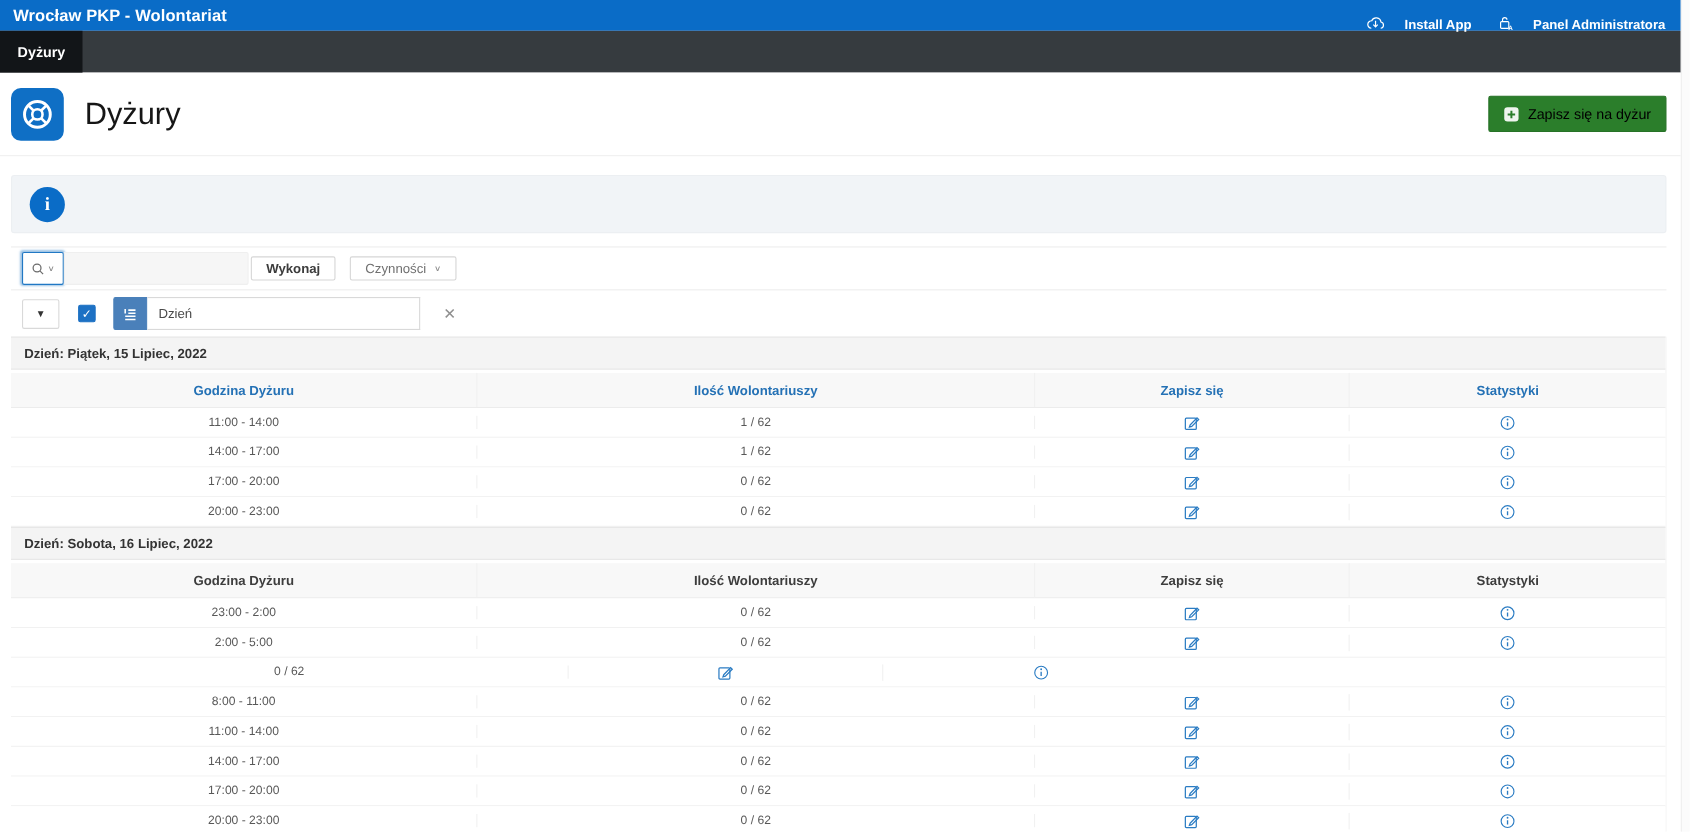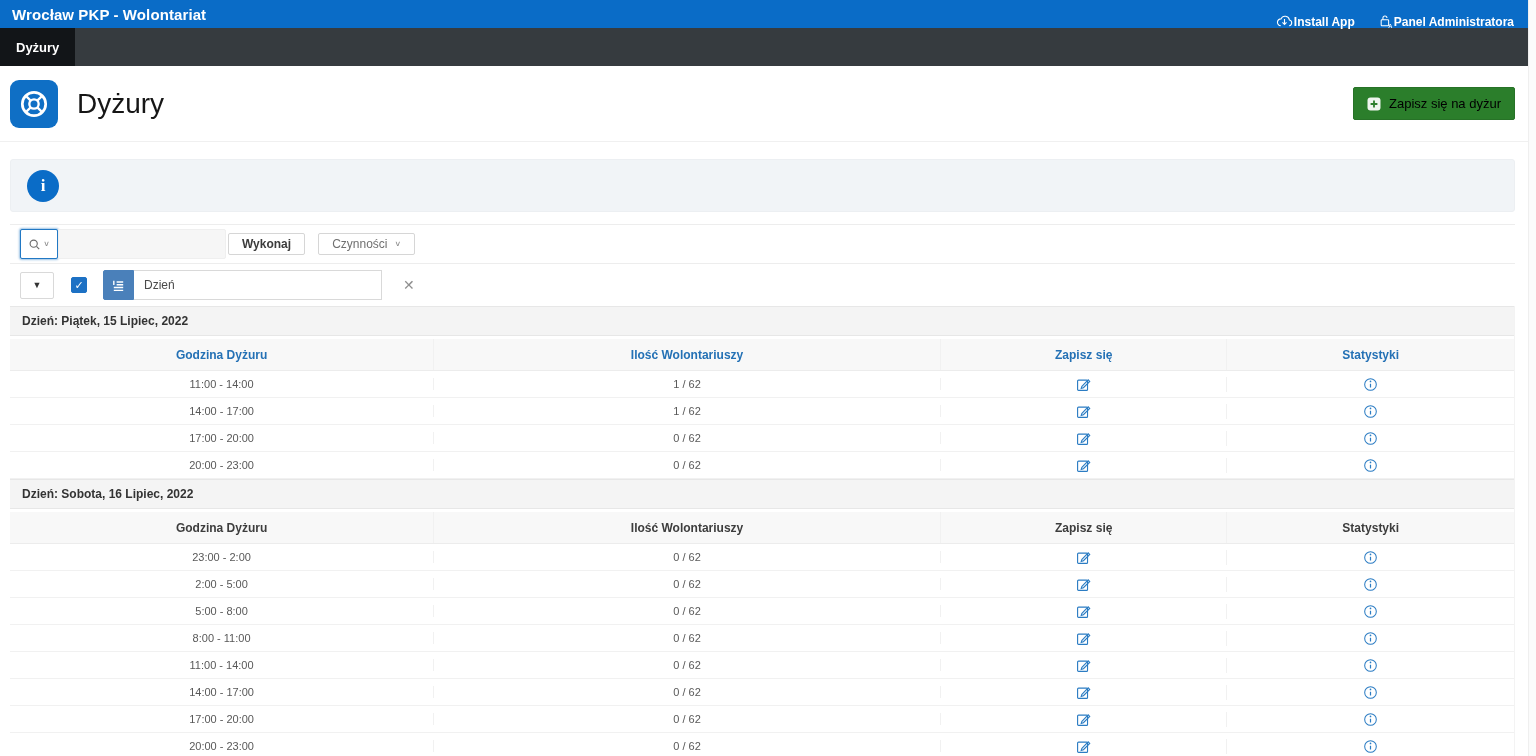--- a/index.html
+++ b/index.html
@@ -7,21 +7,21 @@
     font-family:"Liberation Sans", sans-serif; }
   .app { position:relative; width:1528px; height:756px; }
   .scroll-strip { position:absolute; right:0; top:0; width:8px; height:756px;
     background:#fbfbfb; border-left:1px solid #efefef; }
 
   
   .topbar { height:28px; background:#0a6cc7; display:flex; align-items:center;
     justify-content:space-between; padding:0 14px 0 12px; }
   .brand { color:#fff; font-size:15px; font-weight:bold; letter-spacing:.1px; }
   .topbar-right { display:flex; align-items:center; gap:24px; }
-  .toplink { display:flex; align-items:center; gap:1px; color:#fff; font-size:12px;
+  .toplink { display:flex; align-items:center; gap:18px; color:#fff; font-size:12px;
     font-weight:600; cursor:pointer;margin-top:16px; }
 
   
   .navbar { height:38px; background:#363b3f; display:flex; }
   .tab { height:100%; display:flex; align-items:center; padding:0 16px;
     color:#fff; font-size:13px; font-weight:bold; cursor:pointer; }
   .tab.active { background:#121518; }
 
   
   .title-row { height:76px; display:flex; align-items:center; padding:0 13px 0 10px;
@@ -342,21 +342,20 @@
             <span class="icon-btn">
               <svg width="15" height="15" viewBox="0 0 16 16">
                 <circle cx="8" cy="8" r="6.2" fill="none" stroke="#2b7cc3" stroke-width="1.1"></circle>
                 <line x1="8" y1="7.2" x2="8" y2="11.2" stroke="#2b7cc3" stroke-width="1.3"></line>
                 <circle cx="8" cy="4.7" r="0.9" fill="#2b7cc3"></circle>
               </svg>
             </span>
           </div>
         </div>
         <div class="t-row t-data">
-          <div class="t-cell c1">5:00 - 8:00</div>
           <div class="t-cell c2">0 / 62</div>
           <div class="t-cell c3">
             <span class="icon-btn">
               <svg width="15" height="15" viewBox="0 0 16 16" fill="none" stroke="#2b7cc3" stroke-width="1.2">
                 <rect x="1.7" y="3.3" width="10.6" height="11" rx="1"></rect>
                 <path d="M6.3 10 L13 3.1 l1.6 1.6 L7.9 11.4 l-2.3 .7 z"></path>
               </svg>
             </span>
           </div>
           <div class="t-cell c4">

